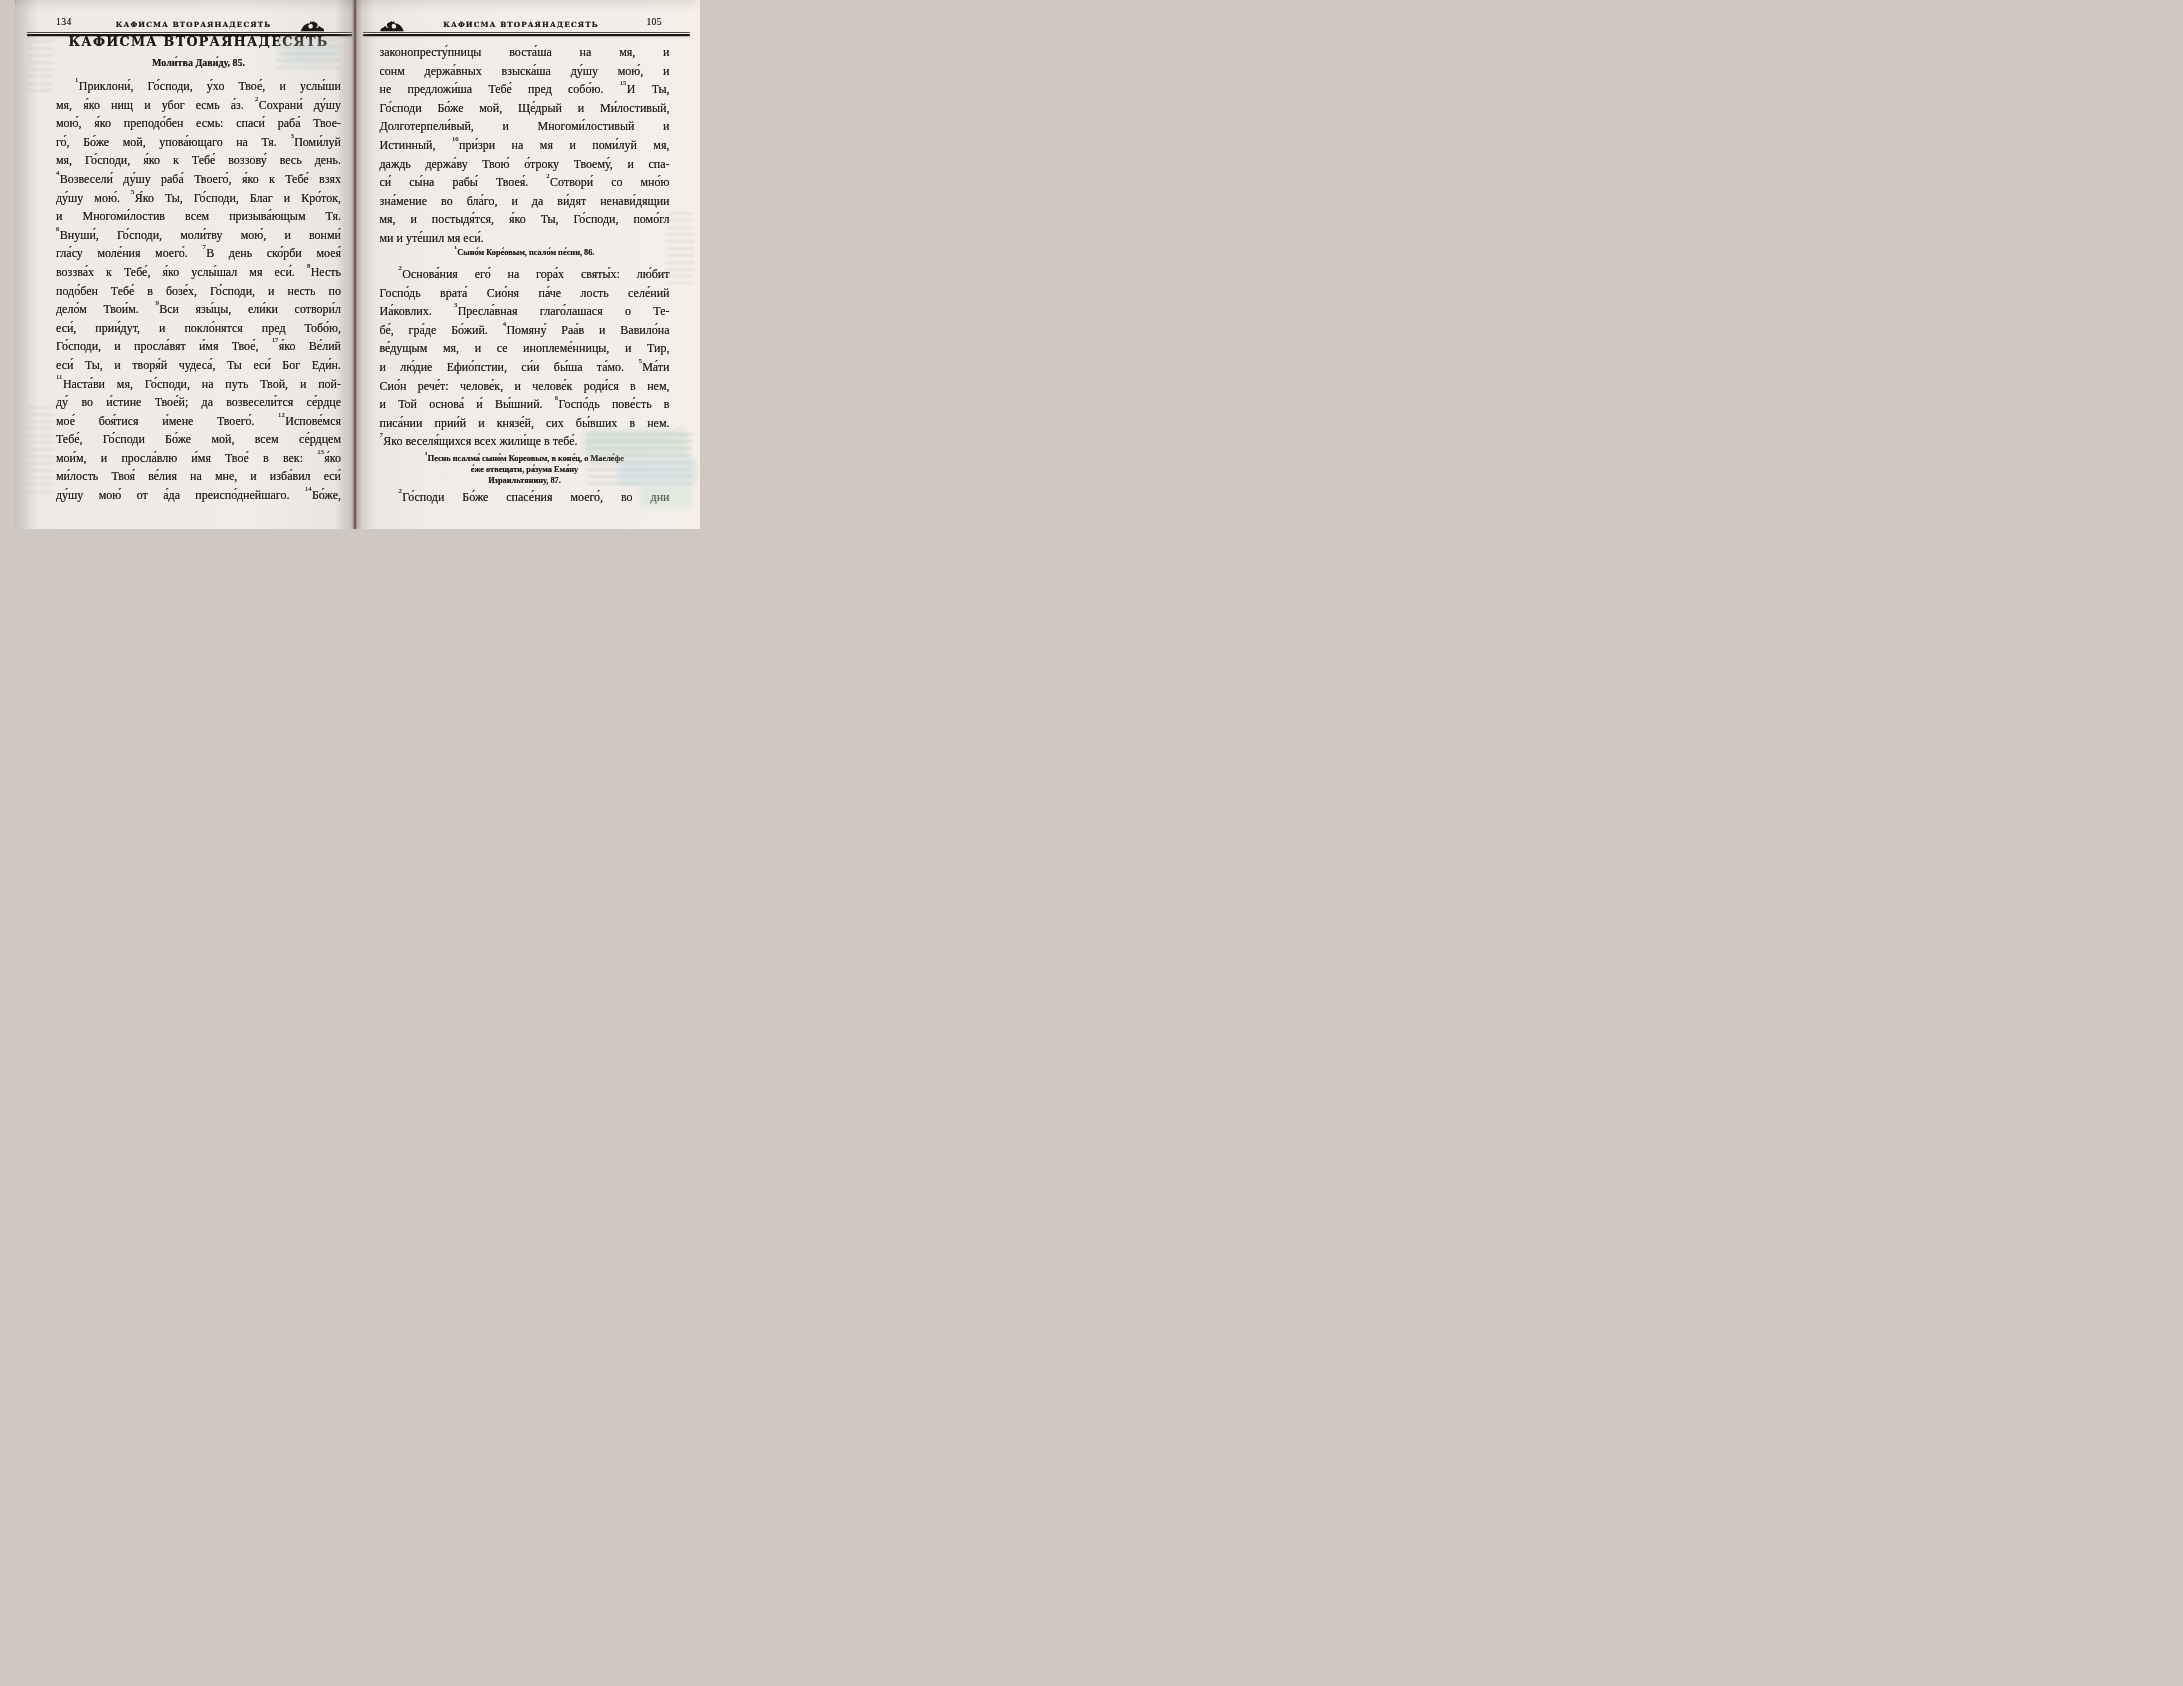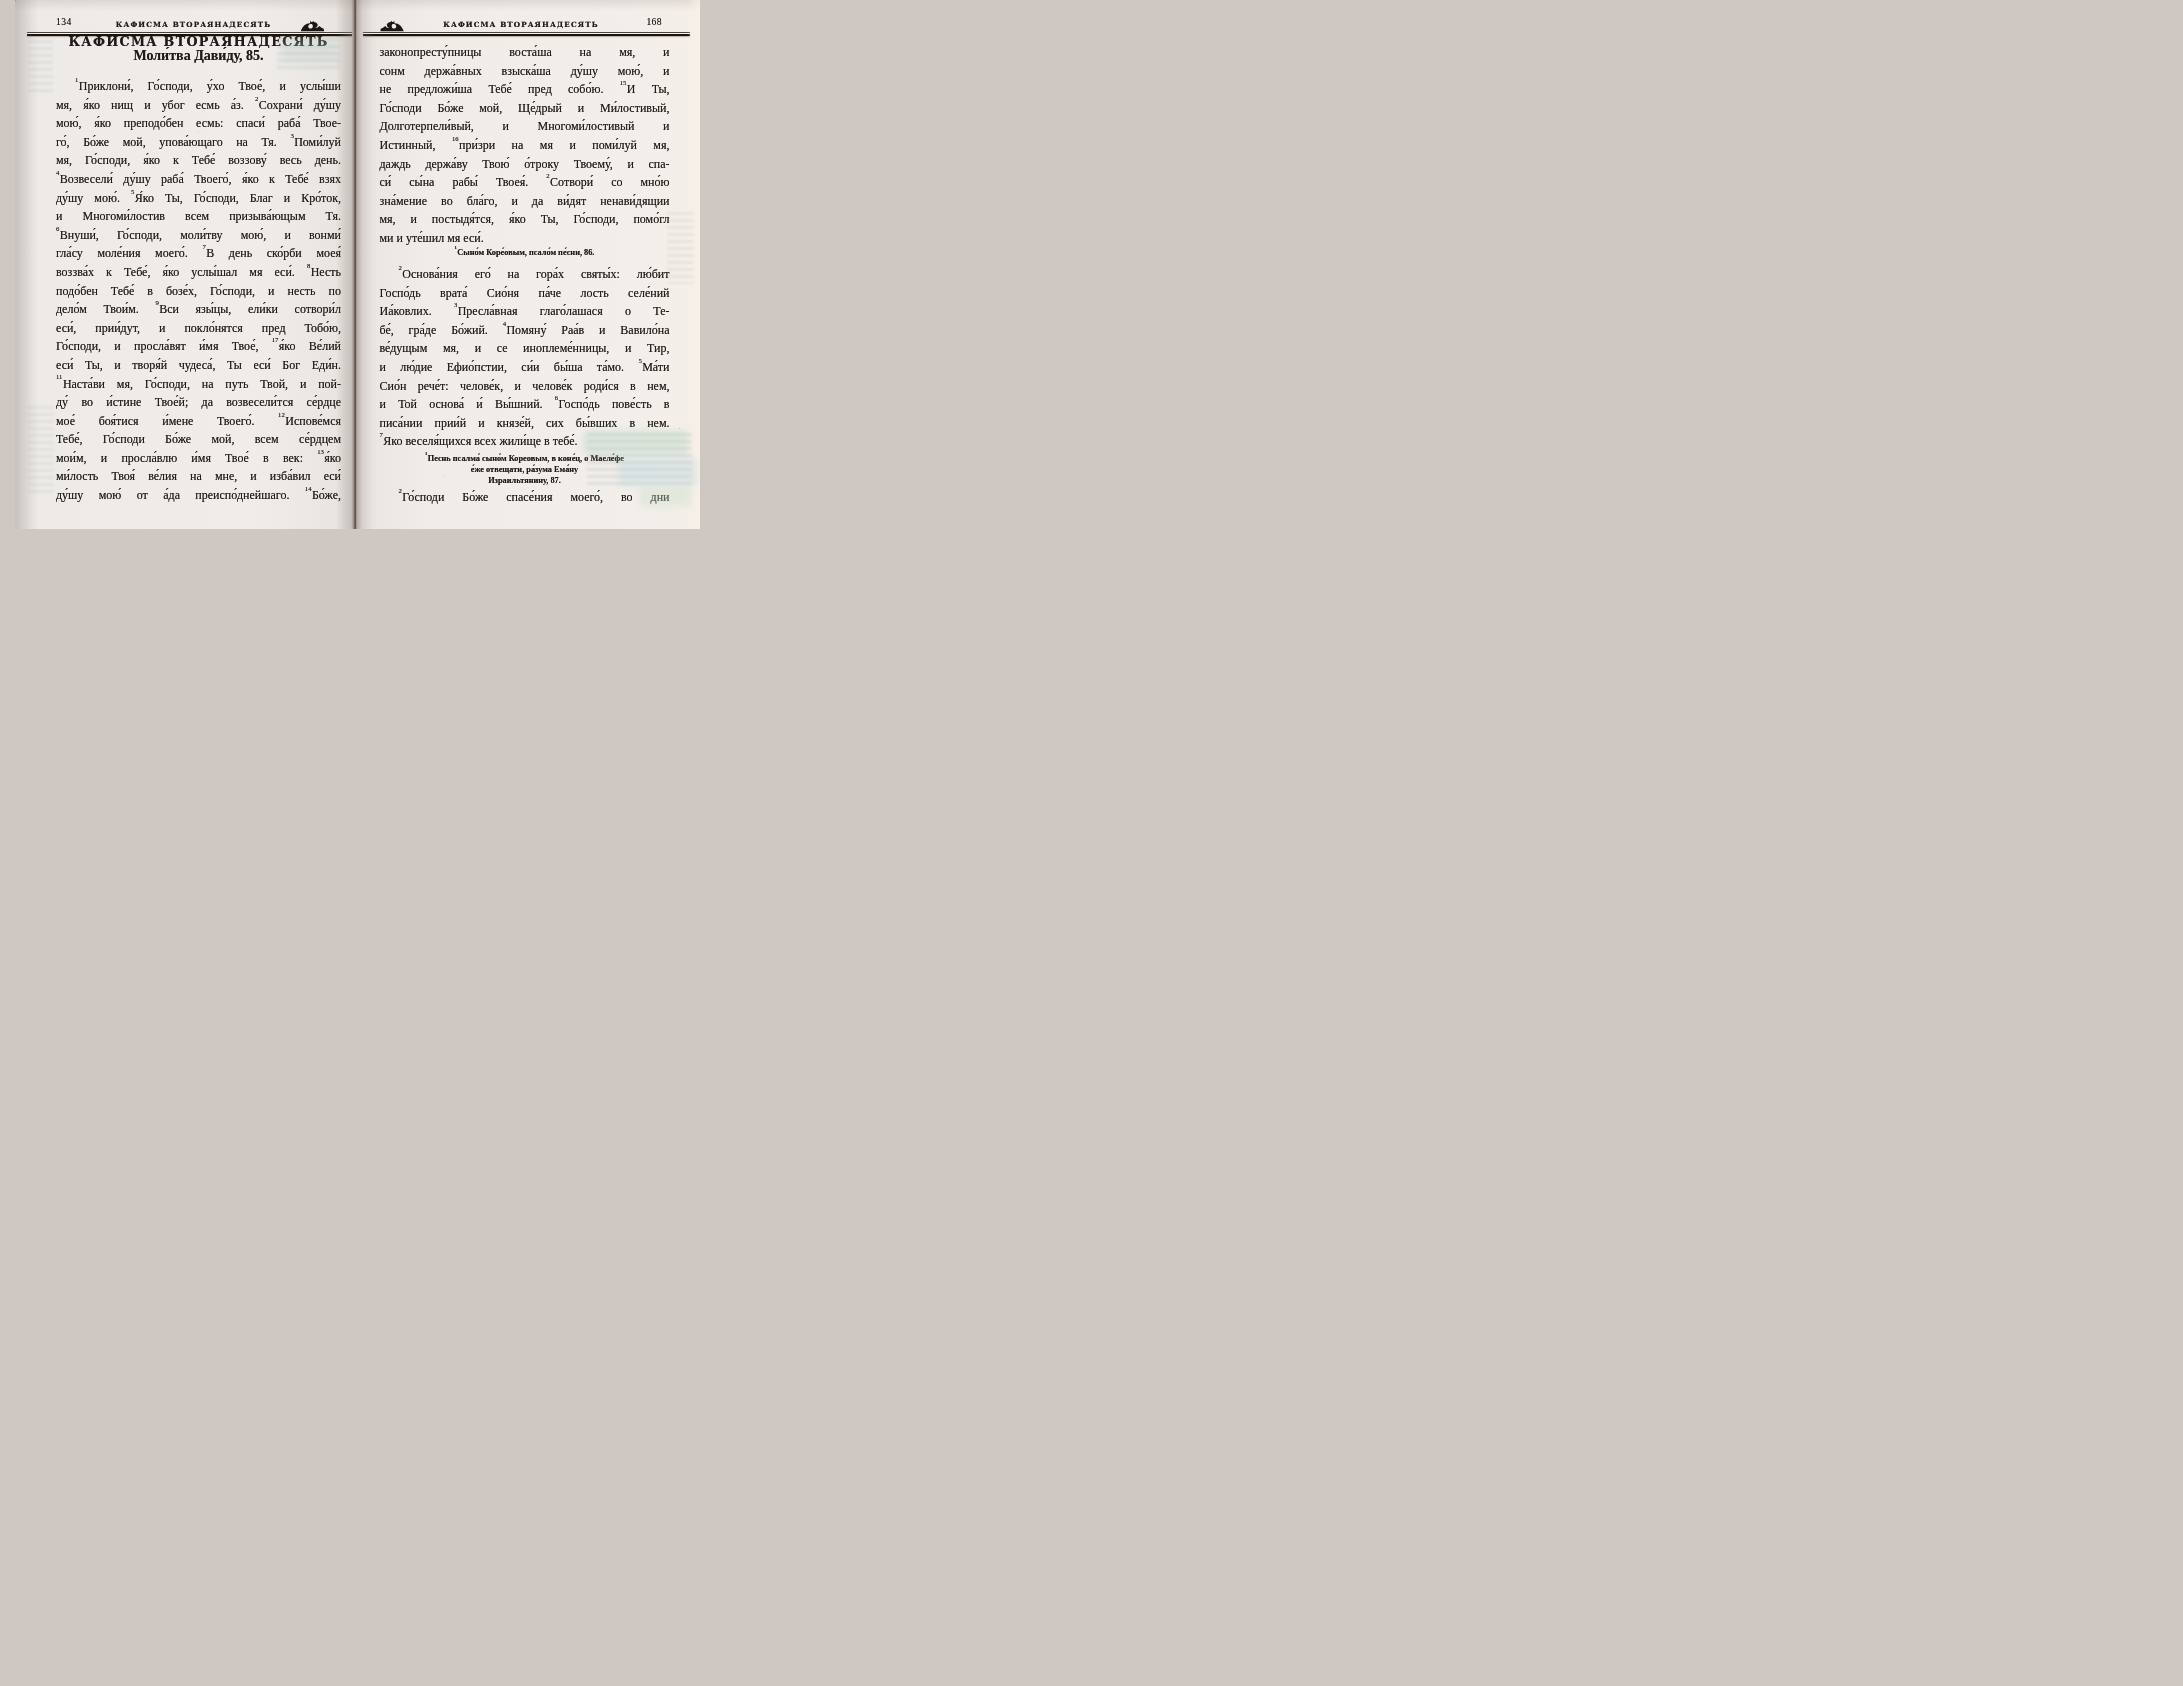--- a/index.html
+++ b/index.html
@@ -31,22 +31,22 @@
   .lp .runhead{left:74px;right:57px;} .rp .runhead{left:61px;right:74px;}
   .rule{position:absolute;top:32px;height:3.9px;border-radius:0.4px;
     background:linear-gradient(180deg,#4a443c 0 0.9px,#f7f4f0 0.9px 1.7px,#18130e 1.7px 100%);
     box-shadow:0 0.9px 1.3px rgba(60,50,40,.35);}
   .lp .rule{left:12.2px;width:325px;} .rp .rule{left:7.9px;width:327px;}
   .flourish{position:absolute;top:19.6px;width:24.5px;height:13.5px;z-index:2;}
   .lp .flourish{right:31px;} .rp .flourish{left:24.5px;transform:scaleX(-1);}
 
   .title{margin:0;position:absolute;top:34px;left:41px;width:285px;text-align:center;
     font-family:"DejaVu Serif",serif;font-weight:700;font-size:12.7px;letter-spacing:1.3px;white-space:nowrap;}
-  .sub85{margin:0;position:absolute;top:48px;left:41px;width:285px;text-align:center;
-    font-weight:700;font-size:14px;}
+  .sub85{margin:0;position:absolute;top:57px;left:41px;width:285px;text-align:center;
+    font-weight:700;font-size:10px;}
   .sub86{margin:0;position:absolute;top:248px;left:24.5px;width:290px;text-align:center;
     font-weight:700;font-size:8.3px;}
   .body{position:absolute;font-size:12px;line-height:18.6px;}
   .lp .body{top:77px;left:41px;width:285px;}
   .rp .body.a{top:43px;left:24.5px;width:290px;}
   .rp .body.b{top:265px;left:24.5px;width:290px;}
   .h87{position:absolute;top:453px;left:17.5px;width:304px;font-weight:700;
     font-size:8.3px;line-height:11px;}
   .rp .body.c{top:488px;left:24.5px;width:290px;}
 
@@ -116,21 +116,21 @@
   <section class="page rp">
     <div class="pagehead">
       <span class="flourish">
         <svg viewBox="0 0 64 34" width="24.5" height="13.5" aria-hidden="true">
           <path fill="#1c1713" d="M2 29 C7 13 20 5 31 9 C25 9 20 13 22 18 C24 23 31 23 33 18 C35 13 31 9 27 8 C34 2 44 4 46 11 C47 15 44 19 40 19 C44 21 48 19 50 15 C54 17 58 22 62 22 L63 29 Z"></path>
           <path fill="#1c1713" d="M27 1 l4 5 4-5 2 7 -11 1 z"></path>
           <circle cx="27" cy="16" r="3.4" fill="#f0ece8"></circle>
         </svg>
       </span>
       <span class="runhead">КАФИСМА ВТОРАЯНАДЕСЯТЬ</span>
-      <span class="pnum">168</span>
+      <span class="pnum">105</span>
       <div class="rule"></div>
     </div>
     <div class="body a">
         <div class="line">законопресту́пницы воста́ша на мя, и</div>
         <div class="line">сонм держа́вных взыска́ша ду́шу мою́, и</div>
         <div class="line">не предложи́ша Тебе́ пред собо́ю. <sup>15</sup>И Ты,</div>
         <div class="line">Го́споди Бо́же мой, Ще́дрый и Ми́лостивый,</div>
         <div class="line">Долготерпели́вый, и Многоми́лостивый и</div>
         <div class="line">Истинный, <sup>16</sup>при́зри на мя и поми́луй мя,</div>
         <div class="line">даждь держа́ву Твою́ о́троку Твоему́, и спа-</div>

